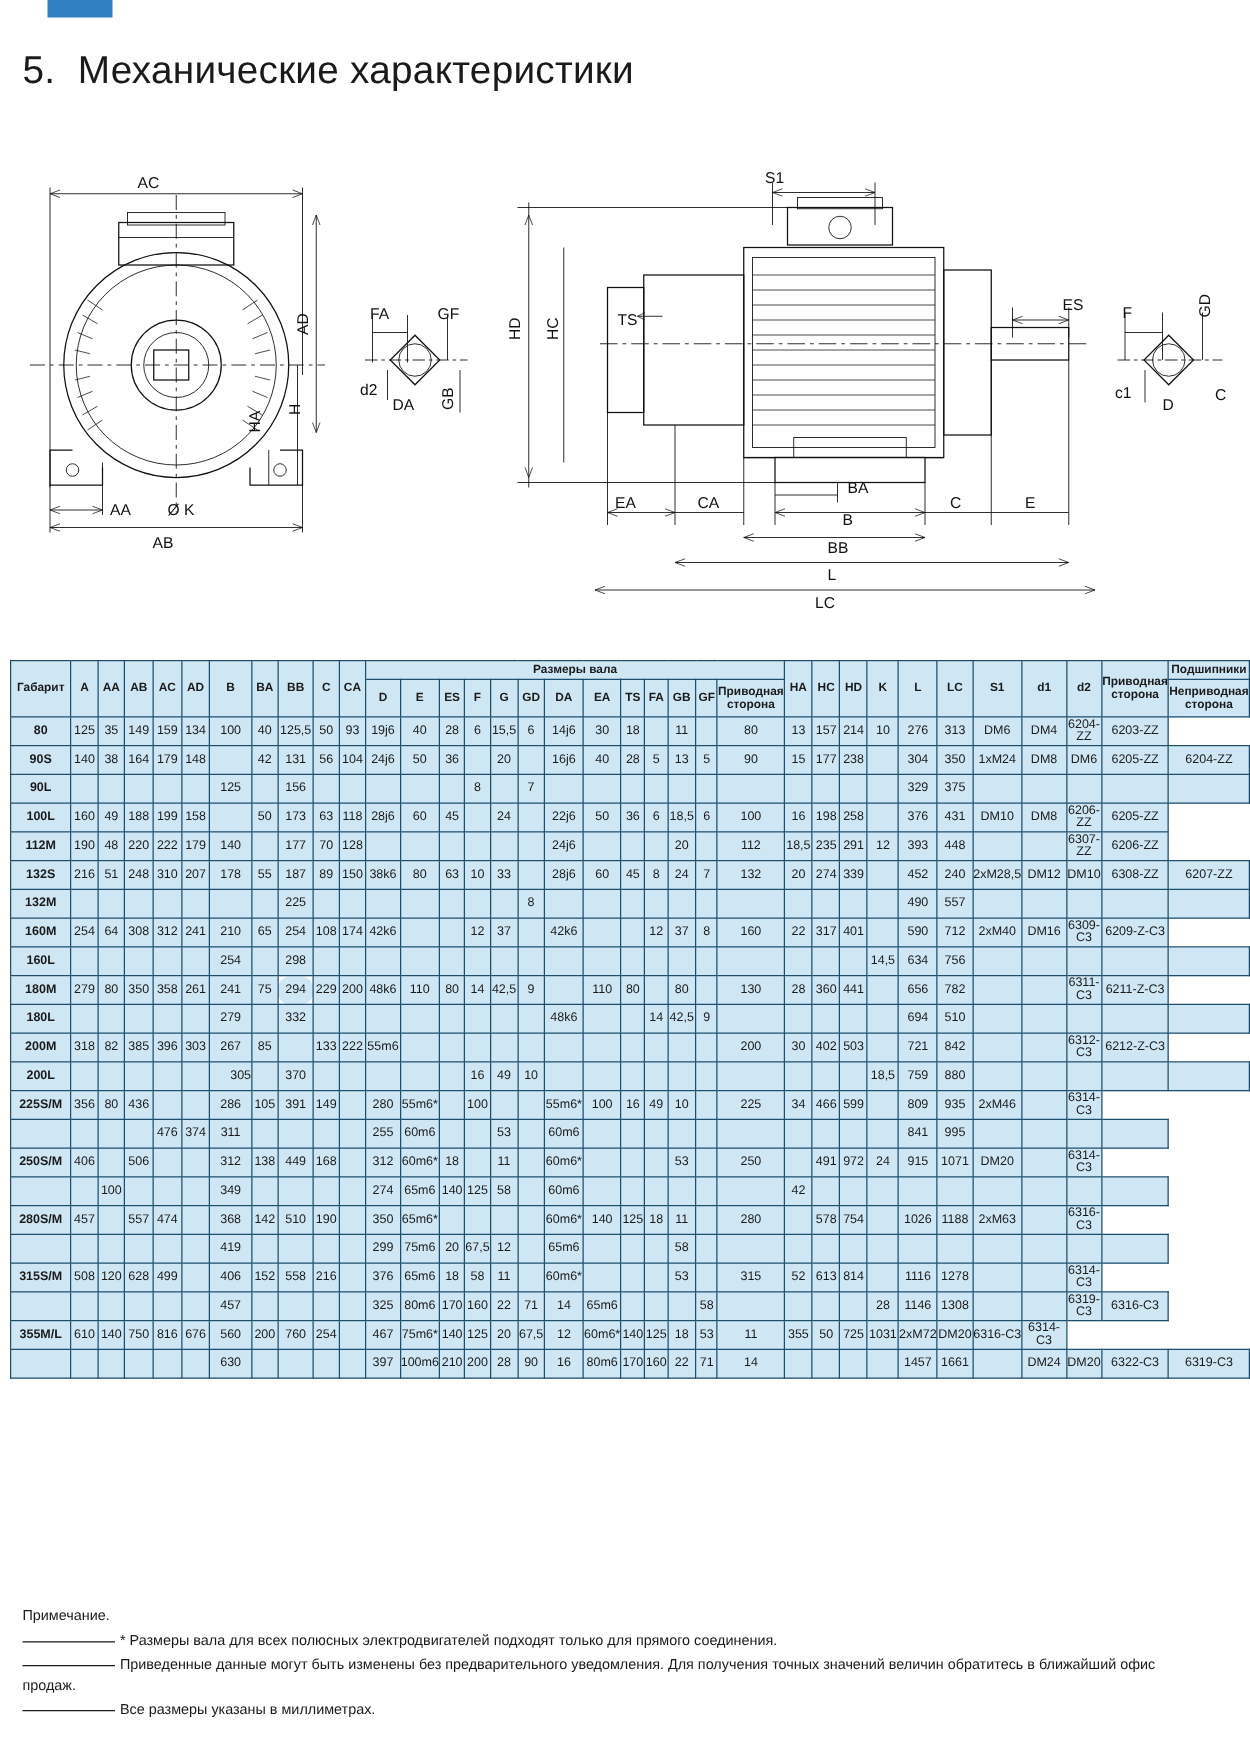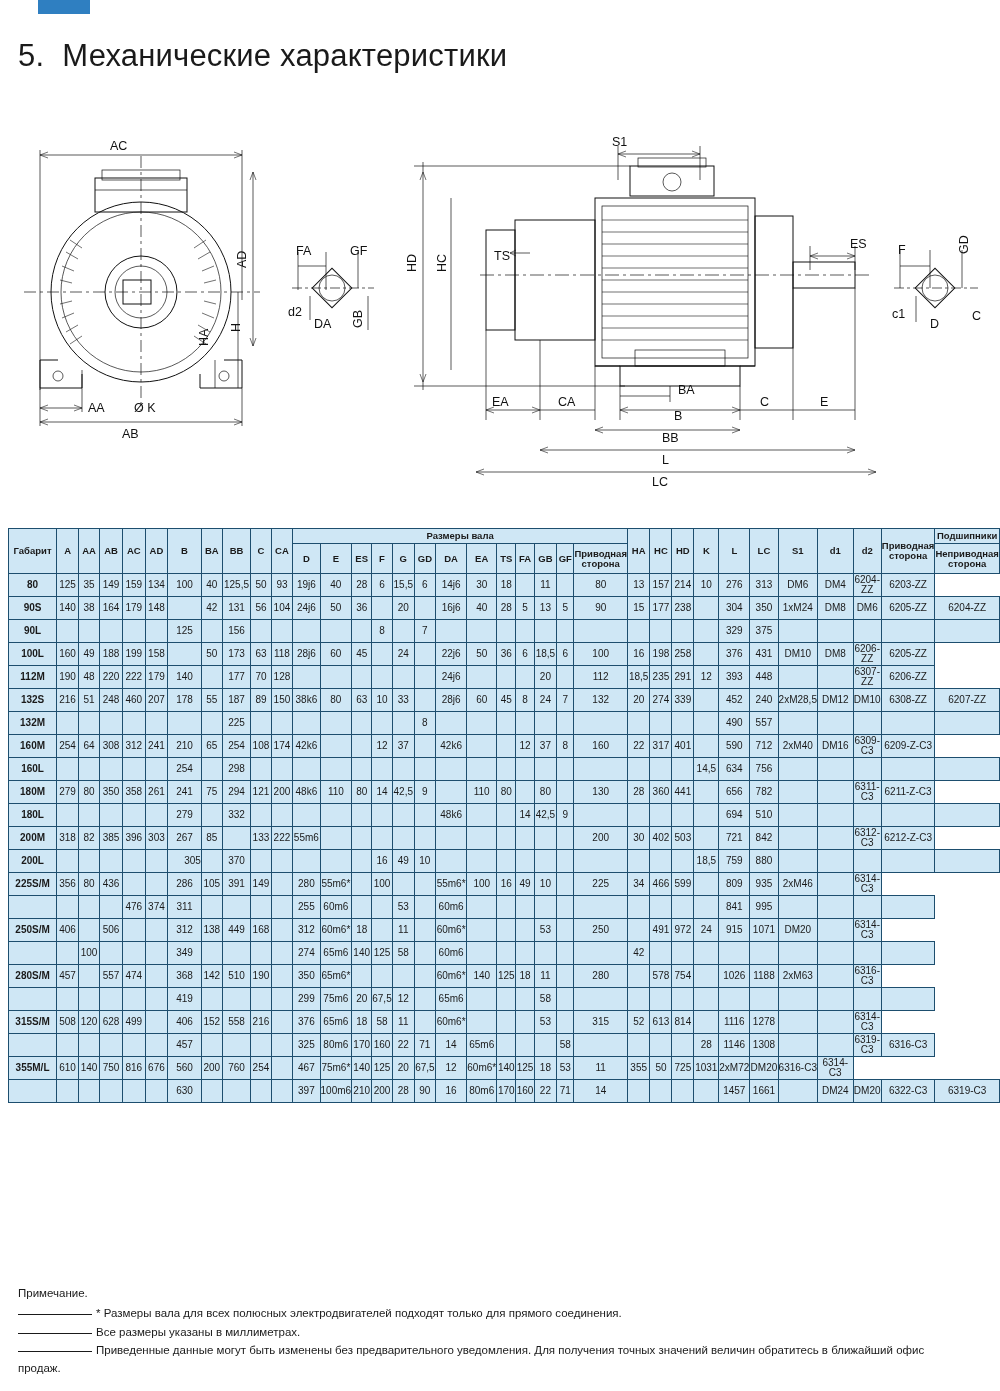--- a/index.html
+++ b/index.html
@@ -437,21 +437,21 @@
         <td style="height: 22px;"></td>
         <td style="height: 22px;"></td>
         <td style="height: 22px;">6307-ZZ</td>
         <td style="height: 22px;">6206-ZZ</td>
       </tr>
       <tr>
         <td class="gab">132S</td>
         <td style="height: 22px;">216</td>
         <td style="height: 22px;">51</td>
         <td style="height: 22px;">248</td>
-        <td style="height: 22px;">460</td>
+        <td style="height: 22px;">310</td>
         <td style="height: 22px;">207</td>
         <td style="height: 22px;">178</td>
         <td style="height: 22px;">55</td>
         <td style="height: 22px;">187</td>
         <td style="height: 22px;">89</td>
         <td style="height: 22px;">150</td>
         <td style="height: 22px;">38k6</td>
         <td style="height: 22px;">80</td>
         <td style="height: 22px;">63</td>
         <td style="height: 22px;">10</td>
@@ -588,22 +588,22 @@
       </tr>
       <tr>
         <td class="gab">180M</td>
         <td style="height: 22px;">279</td>
         <td style="height: 22px;">80</td>
         <td style="height: 22px;">350</td>
         <td style="height: 22px;">358</td>
         <td style="height: 22px;">261</td>
         <td style="height: 22px;">241</td>
         <td style="height: 22px;">75</td>
-        <td style="height: 22px;">294</td>
-        <td style="height: 22px;">121</td>
+        <td style="height: 22px; border-radius: 11px;">294</td>
+        <td style="height: 22px;">229</td>
         <td style="height: 22px;">200</td>
         <td style="height: 22px;">48k6</td>
         <td style="height: 22px;">110</td>
         <td style="height: 22px;">80</td>
         <td style="height: 22px;">14</td>
         <td style="height: 22px;">42,5</td>
         <td style="height: 22px;">9</td>
         <td style="height: 22px;"></td>
         <td style="height: 22px;">110</td>
         <td style="height: 22px;">80</td>
@@ -1086,15 +1086,15 @@
         <td style="height: 22px;">DM20</td>
         <td style="height: 22px;">6322-C3</td>
         <td style="height: 22px;">6319-C3</td>
       </tr>
     </tbody>
 </table>
 
 <div class="note">
   <p class="hdr">Примечание.</p>
   <p><span class="ln"></span><span>* Размеры вала для всех полюсных электродвигателей подходят только для прямого соединения.</span></p>
+  <p><span class="ln"></span><span>Приведенные данные могут быть изменены без предварительного уведомления. Для получения точных значений величин обратитесь в ближайший офис продаж.</span></p>
   <p><span class="ln"></span><span>Все размеры указаны в миллиметрах.</span></p>
-  <p><span class="ln"></span><span>Приведенные данные могут быть изменены без предварительного уведомления. Для получения точных значений величин обратитесь в ближайший офис продаж.</span></p>
 </div>
 
 </body></html>

